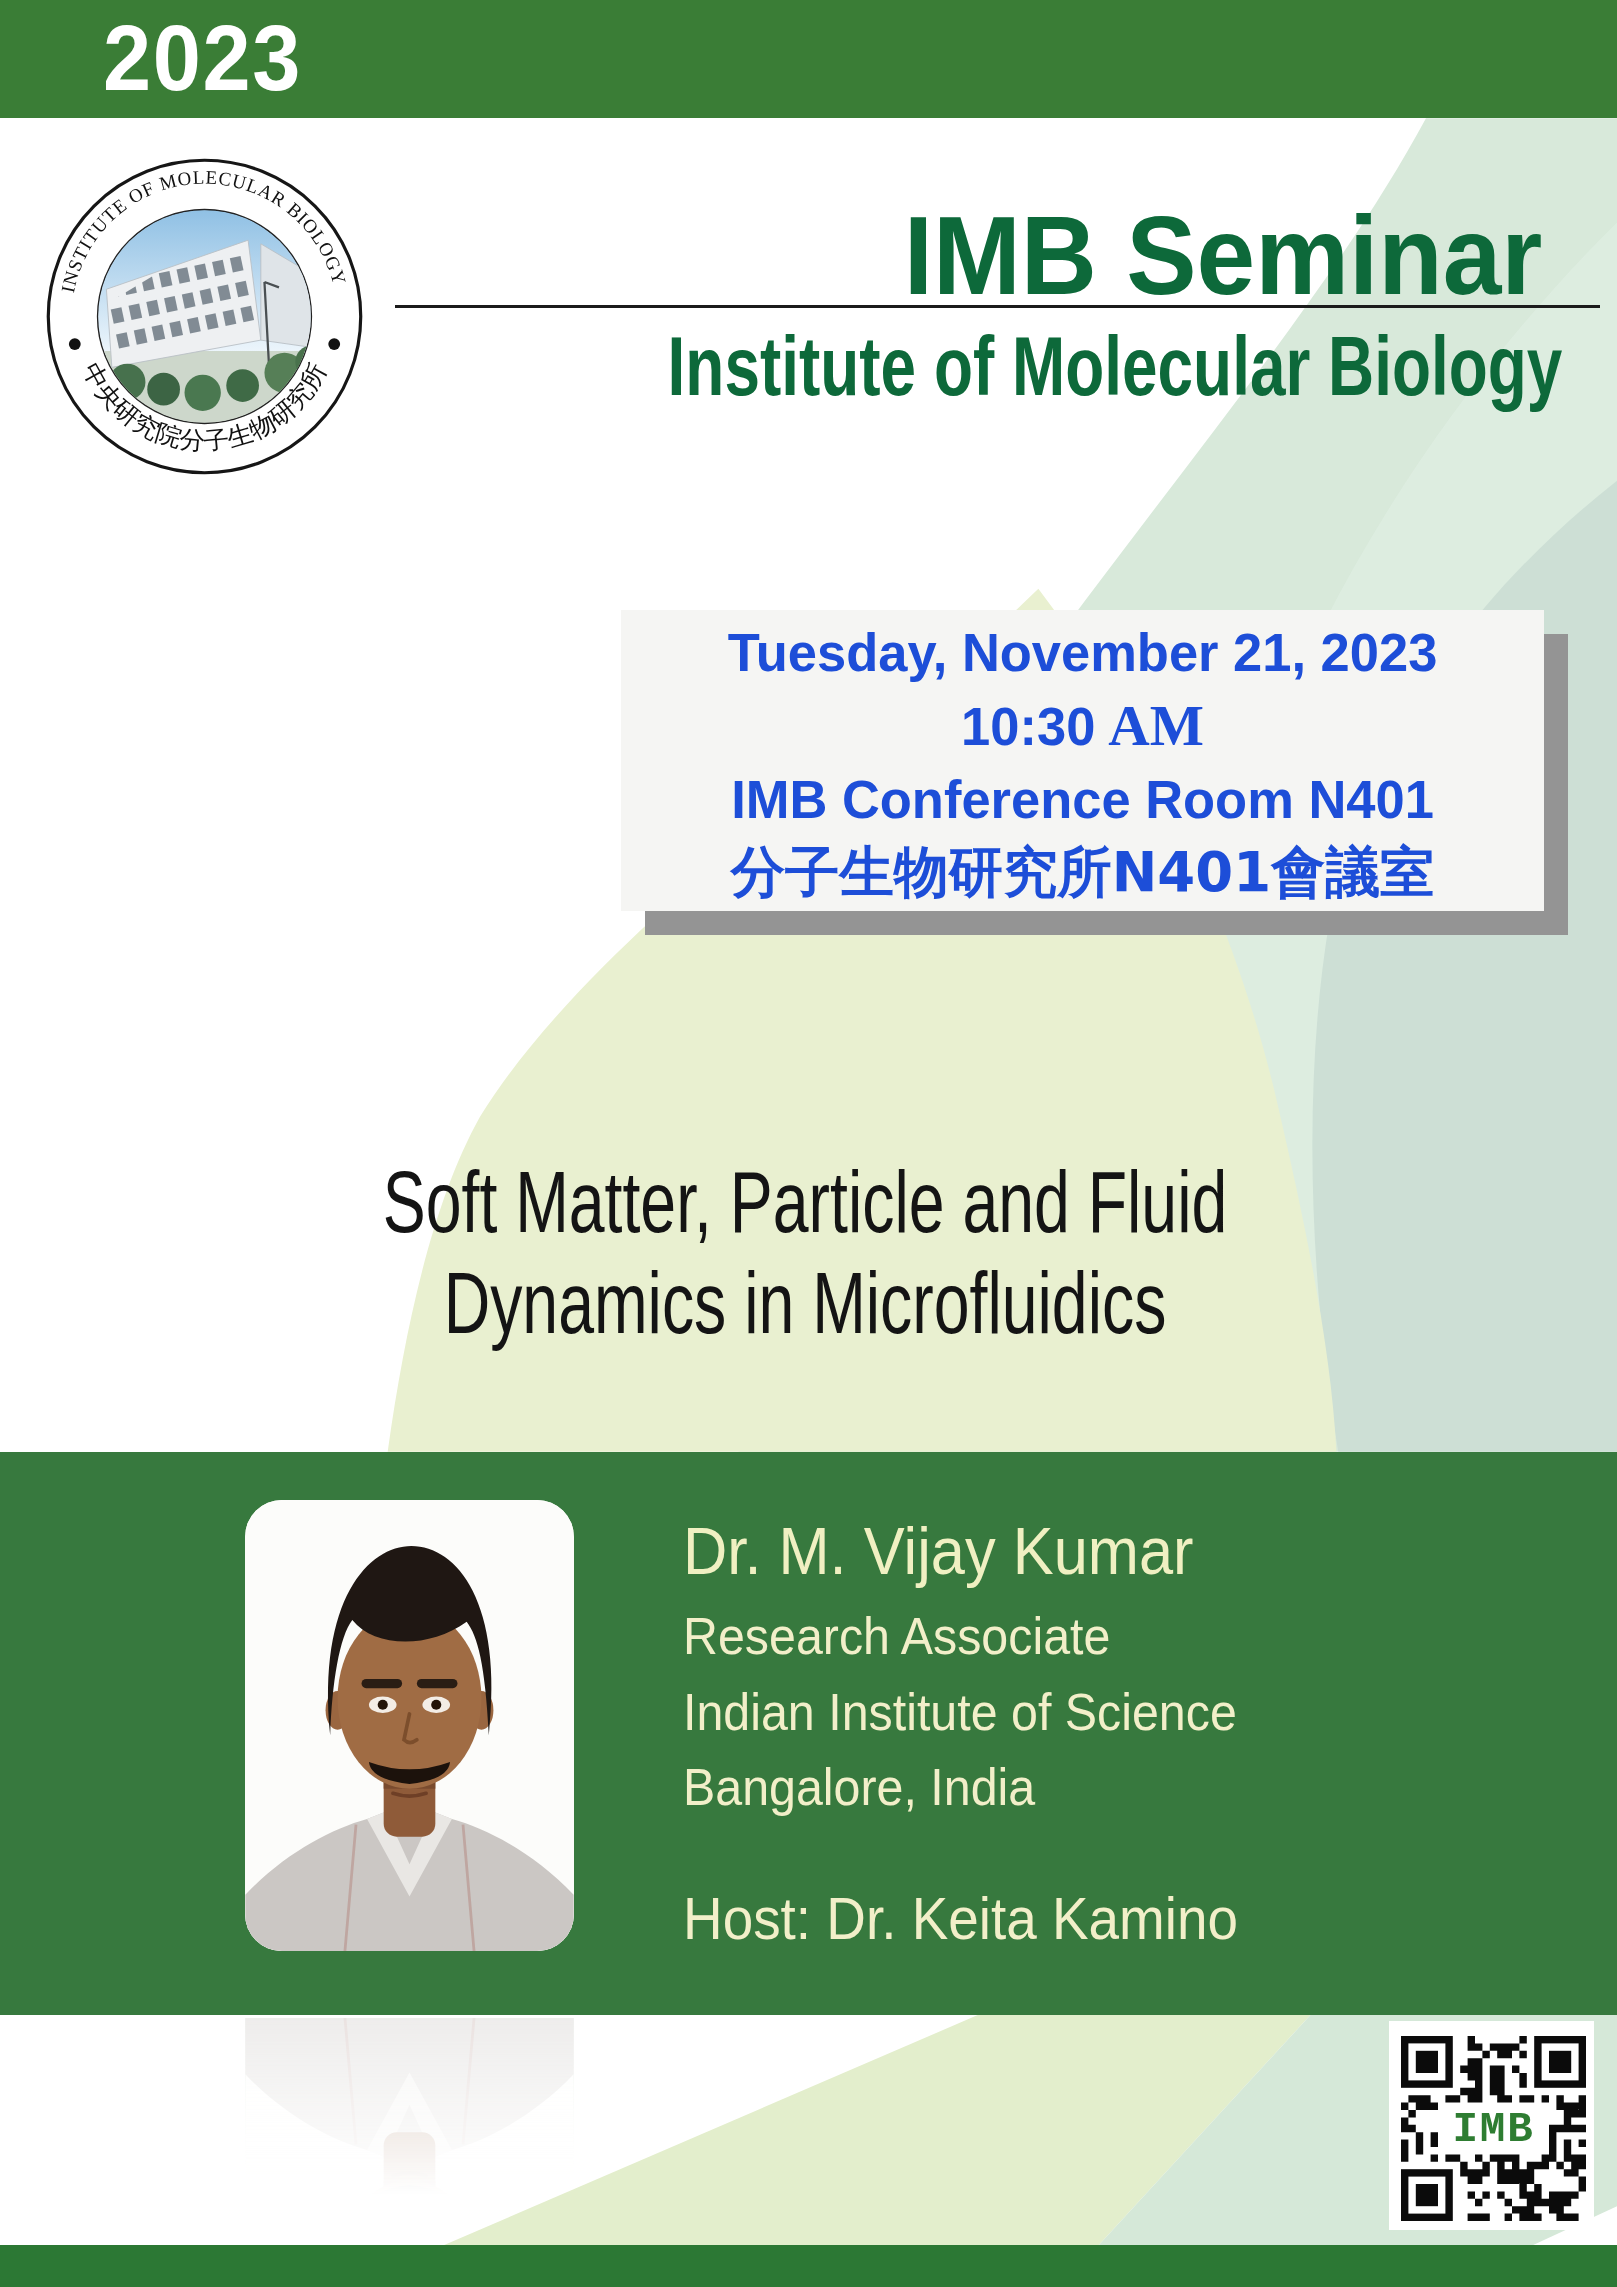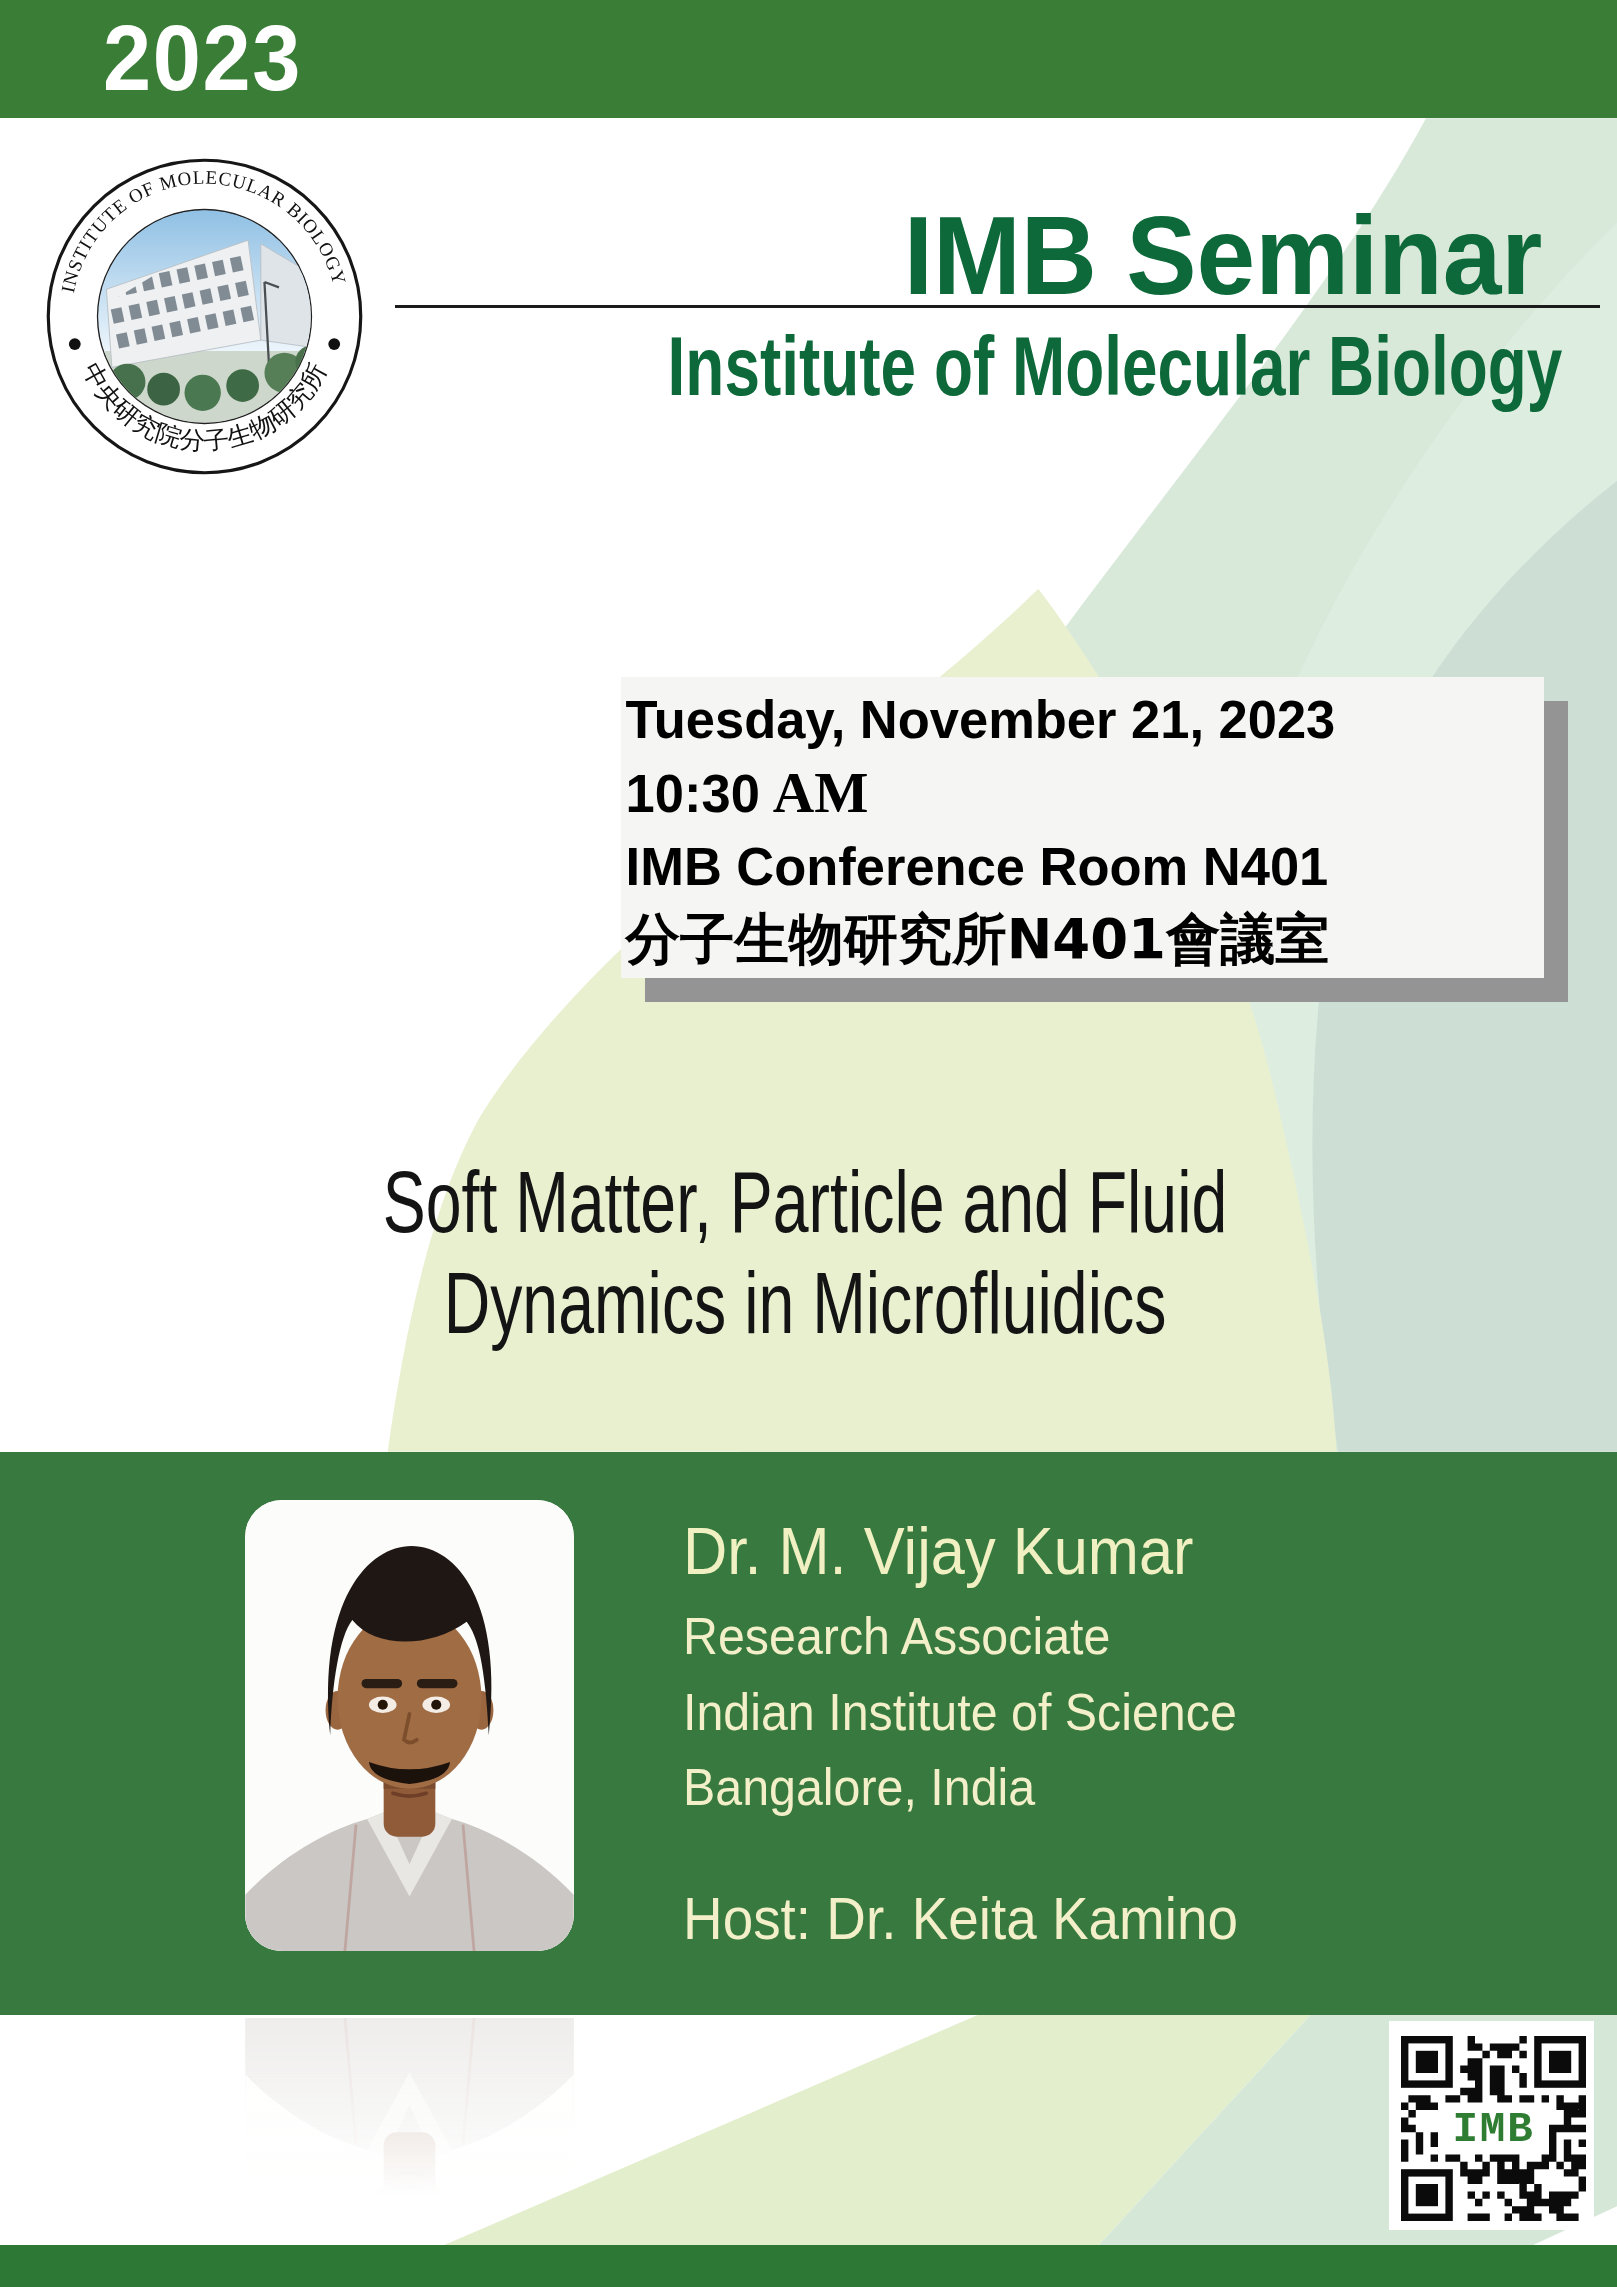--- a/index.html
+++ b/index.html
@@ -19,22 +19,22 @@
   #imb-logo{left:41px;top:153px;width:327px;height:327px;}
 
   
   #seminar-title{left:1223px;top:192px;font-size:111px;font-weight:700;color:#0D693A;
                  white-space:nowrap;transform:translateX(-50%) scaleX(.95);}
   #title-divider{left:395px;top:305px;width:1205px;height:2.8px;background:#1b1b1b;}
   #organization-subtitle{left:1115px;top:319px;font-size:83px;font-weight:700;color:#0D693A;
                  white-space:nowrap;transform:translateX(-50%) scaleX(.77);}
 
   
-  #event-info-card{left:621px;top:677px;width:923px;height:301px;background:#F5F5F3;
-                   box-shadow:24px 24px 0 0 #949494;text-align:left;color:#000000;
+  #event-info-card{left:621px;top:610px;width:923px;height:301px;background:#F5F5F3;
+                   box-shadow:24px 24px 0 0 #949494;text-align:center;color:#1d4ed8;
                    padding-top:5.5px;box-sizing:border-box;}
   .ev-line{font-size:53px;font-weight:700;line-height:73px;white-space:nowrap;
            transform:scaleX(.99);transform-origin:center;}
   .ev-line .meridiem{font-family:"Liberation Serif",serif;font-size:58px;font-weight:700;
            margin-left:13px;}
   .ev-zh{font-size:55px;font-family:"DejaVu Sans",sans-serif;}
 
   
   .talk-line{left:805px;font-size:87px;font-weight:400;color:#141414;white-space:nowrap;
              transform:translateX(-50%) scaleX(.74);}

